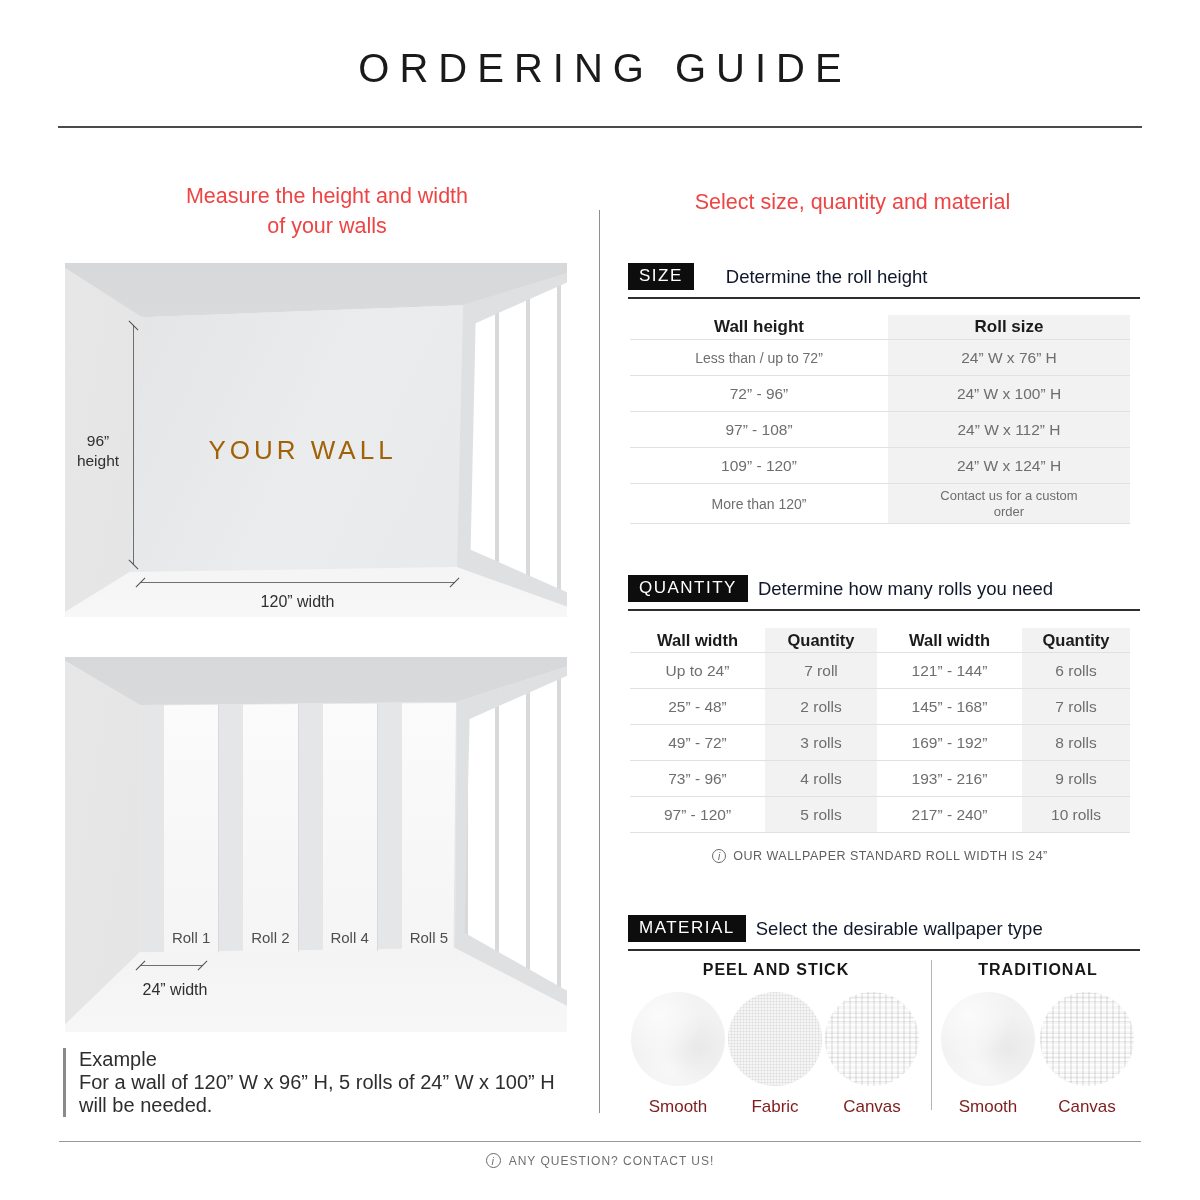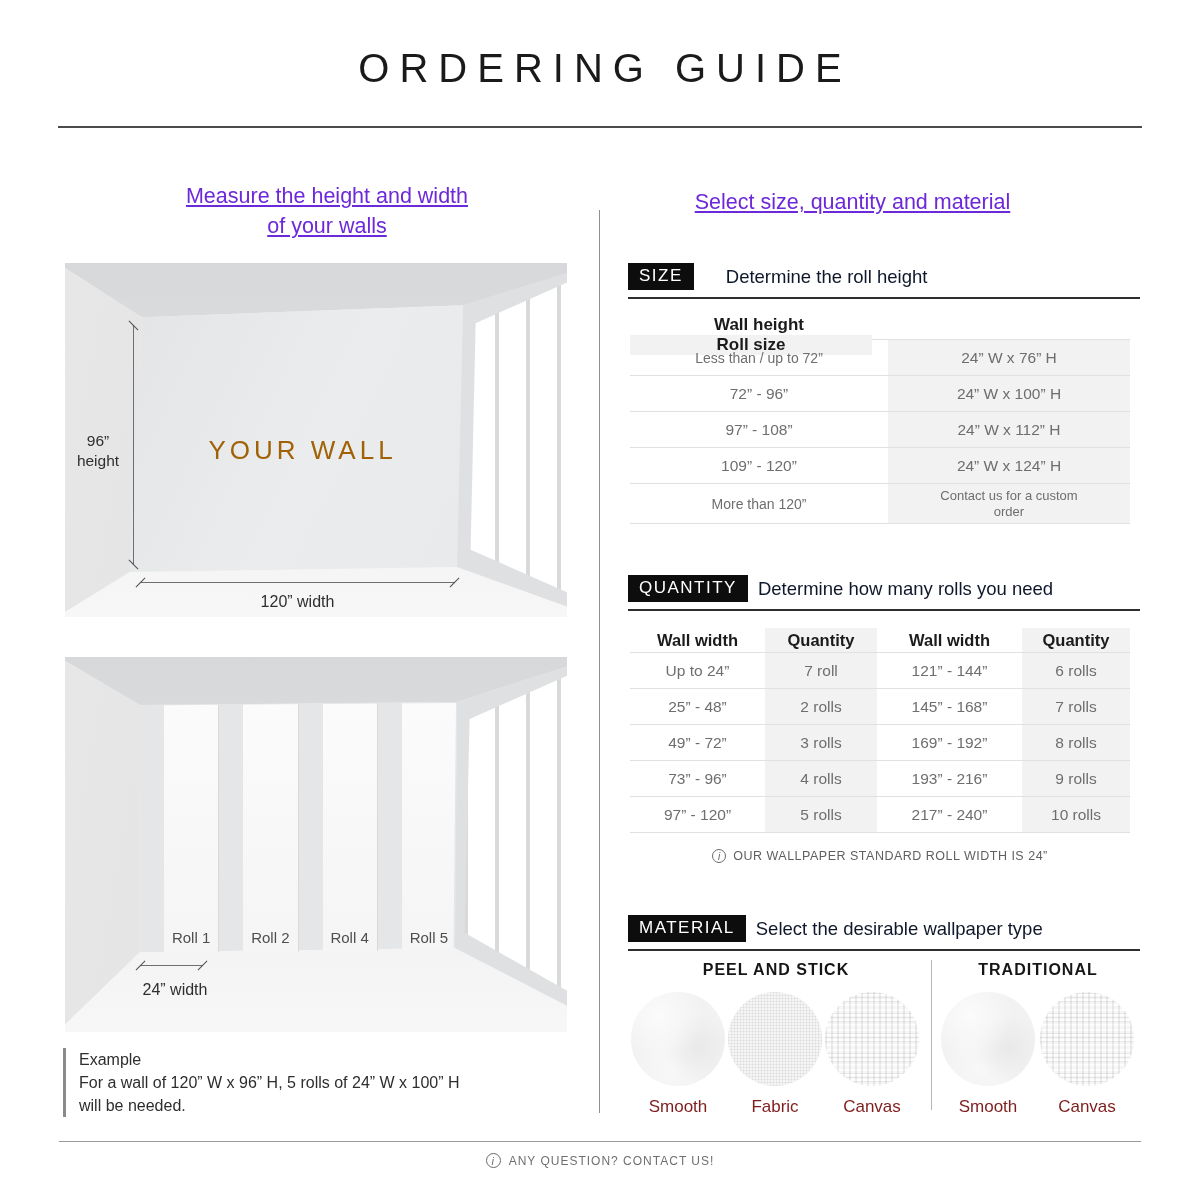--- a/index.html
+++ b/index.html
@@ -6,22 +6,22 @@
   html,body { background:#ffffff; }
   body { width:1200px; height:1200px; font-family:"Liberation Sans","DejaVu Sans",sans-serif; }
   .page { position:absolute; top:0; left:0; width:1200px; height:1200px; background:#fff; overflow:hidden; }
 
   
   .page-title { position:absolute; top:46px; left:0; width:1200px; text-align:center;
     font-size:40px; font-weight:500; letter-spacing:10px; margin-left:5px; color:#1a1a1a; }
   .top-rule { position:absolute; top:126px; left:58px; width:1084px; height:2px; background:#4b4b4b; }
   .col-divider { position:absolute; left:599px; top:210px; width:1px; height:903px; background:#8f8f8f; }
 
-  .col-heading { position:absolute; font-size:21.5px; font-weight:500; color:#6d28d9;
-    text-align:center; line-height:30px;text-decoration:underline; }
+  .col-heading { position:absolute; font-size:21.5px; font-weight:500; color:#ef4444;
+    text-align:center; line-height:30px; }
   .col-heading.left  { top:181px; left:76px;  width:502px; }
   .col-heading.right { top:187px; left:600px; width:505px; }
 
   
   .room { position:absolute; left:65px; width:502px; overflow:hidden; background:#eeeeef; }
   .room1 { top:263px; height:354px; }
   .room2 { top:657px; height:375px; }
   .layer { position:absolute; inset:0; }
 
   .room1 .ceiling { clip-path:polygon(0% 0%,100% 0%,100% 3%,79.3% 11.9%,15.3% 15.3%,0% 1.4%);
@@ -69,41 +69,41 @@
 
   .panels { position:absolute; left:75px; top:46px; width:316px; height:250px; display:flex;
     clip-path:polygon(0 1%,100% 0,99.2% 99%,0 100%); }
   .panel { flex:1; background:linear-gradient(180deg,#fbfbfc,#f5f5f6); border-right:1px solid #d9d9da;
     display:flex; align-items:flex-end; justify-content:center; padding-bottom:7px;margin-left:24px; }
   .panel:last-child { border-right:none; }
   .roll-label { font-size:15px; color:#4e4e4e; }
 
   
   .example { position:absolute; left:63px; top:1048px; border-left:3px solid #8a8a8a;
-    padding-left:13px; font-size:16px; line-height:23px; color:#2e2e2e; }
+    padding-left:13px; font-size:20px; line-height:23px; color:#2e2e2e; }
 
   
   .section-head { position:absolute; left:628px; width:512px; border-bottom:2px solid #2e2e2e;
     padding-bottom:7px; display:flex; align-items:center; gap:10px; }
   .size-head { top:263px;gap:32px; }
   .qty-head  { top:575px; }
   .mat-head  { top:915px; }
   .badge { background:#0d0d0d; color:#ffffff; font-size:17px; font-weight:500;
     letter-spacing:1.5px; padding:3px 11px 4px; }
   .section-sub { font-size:18.5px; color:#0f172a; }
 
   .t-row { display:flex; align-items:stretch; border-bottom:1px solid #e1e1e1; }
   .t-cell { display:flex; align-items:center; justify-content:center; text-align:center;
     color:#6e6e6e; font-size:15.5px; }
   .t-row.head .t-cell { color:#1b1b1b; font-weight:bold; }
   .gray { background:#f2f2f2; }
 
   .size-table { position:absolute; left:630px; top:315px; width:500px; }
   .size-table .t-row { height:36px; }
-  .size-table .t-row.head { height:25px;flex-direction:column; }
+  .size-table .t-row.head { height:25px; }
   .size-table .t-row.head .t-cell { font-size:17px; }
   .size-table .t-row.last { height:40px; }
   .size-table .c1 { width:258px; }
   .size-table .c2 { width:242px; }
   .size-table .sm { font-size:14px; }
   .small-cell { font-size:13px; line-height:16px; max-width:170px; }
 
   .qty-table { position:absolute; left:630px; top:628px; width:500px; }
   .qty-table .t-row { height:36px; }
   .qty-table .t-row.head { height:25px; }

